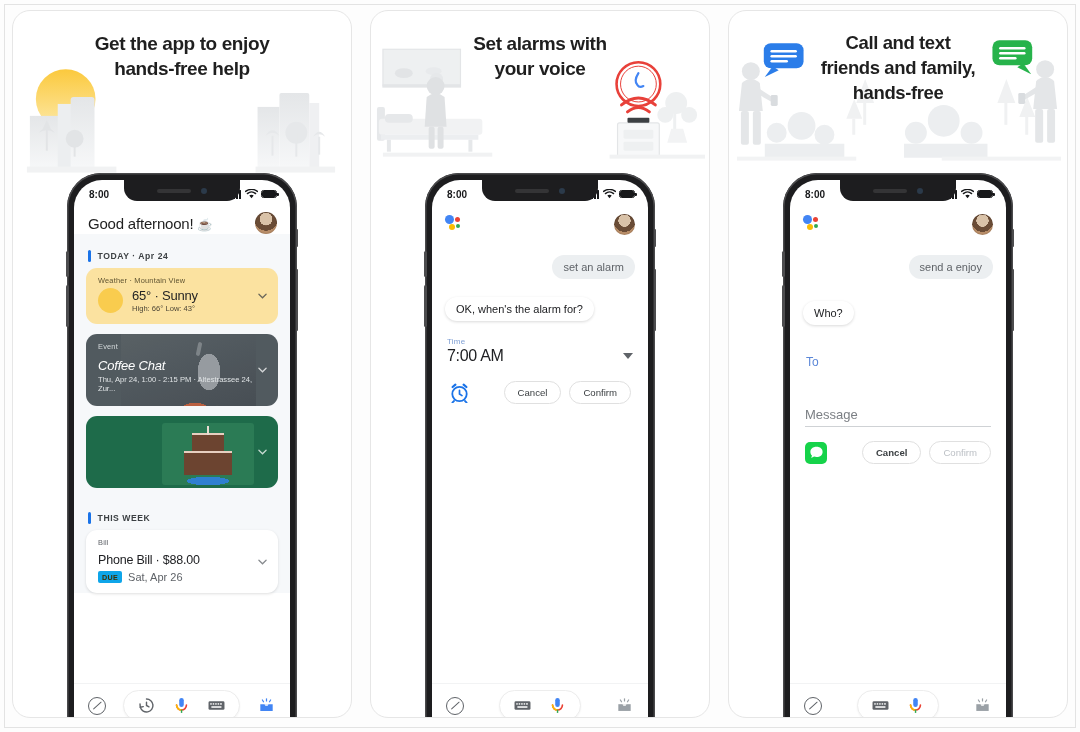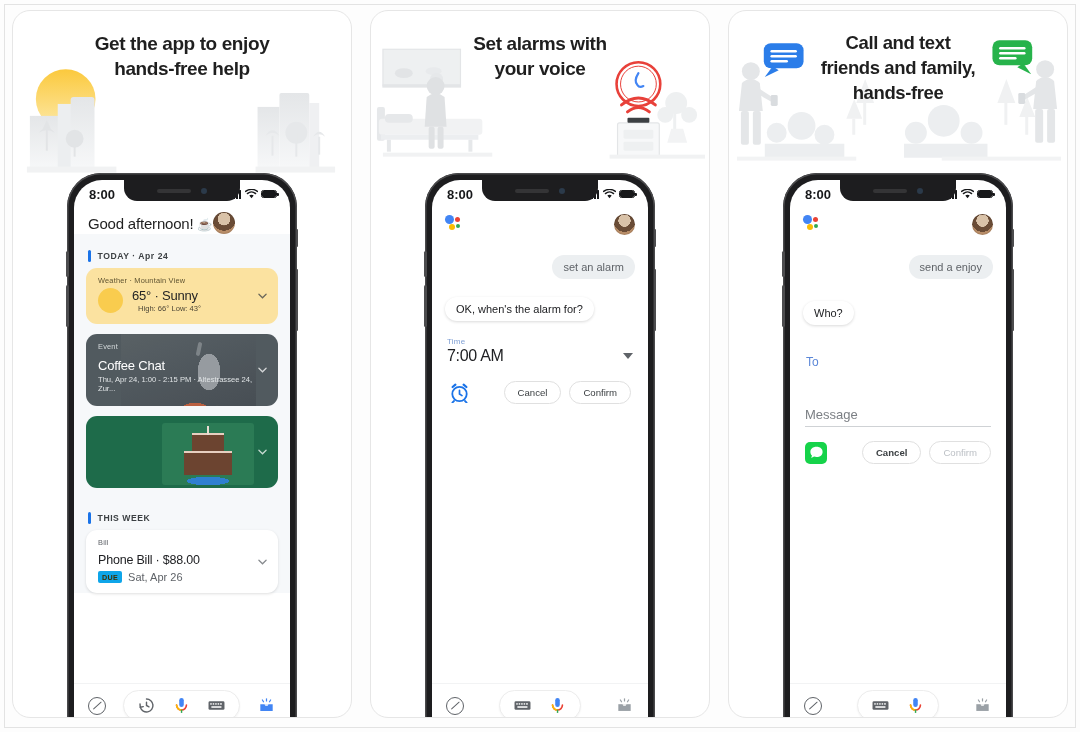--- a/index.html
+++ b/index.html
@@ -94,38 +94,38 @@
   }
   .speaker { width: 34px; height: 4px; background:#343436; border-radius:3px; }
   .cam { width: 6px; height: 6px; border-radius:50%; background:#2b3a4a; }
 
   
   .statusbar {
     position: relative; z-index: 12;
     height: 26px;
     display: flex; align-items: center; justify-content: space-between;
     padding: 2px 13px 0 15px;
-    font-size: 13px; font-weight: bold; color: #17181a;
+    font-size: 10px; font-weight: bold; color: #17181a;
   }
   .status-right { display:flex; align-items:center; gap:3.5px; }
   .bars { display:flex; align-items:flex-end; gap:1.2px; height:9px; }
   .bars i { width:2px; background:#17181a; border-radius:.5px; display:block; }
   .bars i:nth-child(1){height:3.5px}
   .bars i:nth-child(2){height:5.2px}
   .bars i:nth-child(3){height:7px}
   .bars i:nth-child(4){height:9px}
   .batt {
     width:16px; height:8px; border:1.2px solid #17181a; border-radius:2.4px;
     position:relative; background:#17181a; background-clip:padding-box;
   }
   .batt::after{content:"";position:absolute;right:-3px;top:2px;width:1.6px;height:3.4px;background:#17181a;border-radius:0 1px 1px 0;}
 
   
   .greet-row {
-    display:flex; align-items:center; justify-content:flex-start;
+    display:flex; align-items:center; justify-content:space-between;
     padding: 6px 13px 0 14px;
   }
   .greet { font-size: 15px; font-weight: 500; color:#1f1f1f; letter-spacing:-.2px; }
   .greet .emoji { font-size:12.5px; }
   .avatar {
     width:22px; height:22px; border-radius:50%;
     background: radial-gradient(circle at 50% 32%, #d9c2a8 0 34%, #6a4c36 35% 62%, #b88d68 63% 100%);
     box-shadow: inset 0 0 0 1px rgba(0,0,0,.08);
     flex:0 0 22px;
   }
@@ -153,26 +153,26 @@
   .card-kicker { font-size:7.4px; letter-spacing:.2px; padding:8px 12px 0 12px; }
   .card-title { font-size:13px; font-weight:500; letter-spacing:-.2px; }
   .card-sub { font-size:7.6px; letter-spacing:0; }
 
   
   .card.weather { background:#fbe2a0; padding-bottom:11px; }
   .card.weather .card-kicker { color:#5f5330; }
   .wrow { display:flex; align-items:center; gap:9px; padding:3px 12px 0 12px; }
   .sunorb { width:25px; height:25px; border-radius:50%; background:#f9cc4e; flex:0 0 25px; }
   .wtxt .card-title { color:#252525; }
-  .wtxt .card-sub { color:#4d4636; margin-top:1px;margin-left:6px; }
+  .wtxt .card-sub { color:#4d4636; margin-top:1px; }
 
   
   .card.event { background:#515a5f; min-height:72px; }
   .card.event .card-kicker { color:#d4d9db; }
-  .card.event .card-title { color:#ffffff; padding:7px 12px 0 12px; }
+  .card.event .card-title { color:#ffffff; padding:7px 12px 0 12px;font-style:italic; }
   .card.event .card-sub { color:#e0e4e6; padding:2px 12px 11px 12px; }
   .event-photo {
     position:absolute; right:22px; top:0; width:135px; height:100%;
     background:
       radial-gradient(ellipse 26px 13px at 74px 76px, #c0603f 0 55%, transparent 56%),
       radial-gradient(ellipse 9px 14px at 96px 80px, #d2a23c 0 60%, transparent 61%),
       linear-gradient(#2e3538 0 0) 0 74px/100% 26px no-repeat,
       radial-gradient(ellipse 16px 26px at 88px 38px, #9aa0a4 0 70%, transparent 71%),
       linear-gradient(160deg,#5a6266,#474f54);
     opacity:.95;

